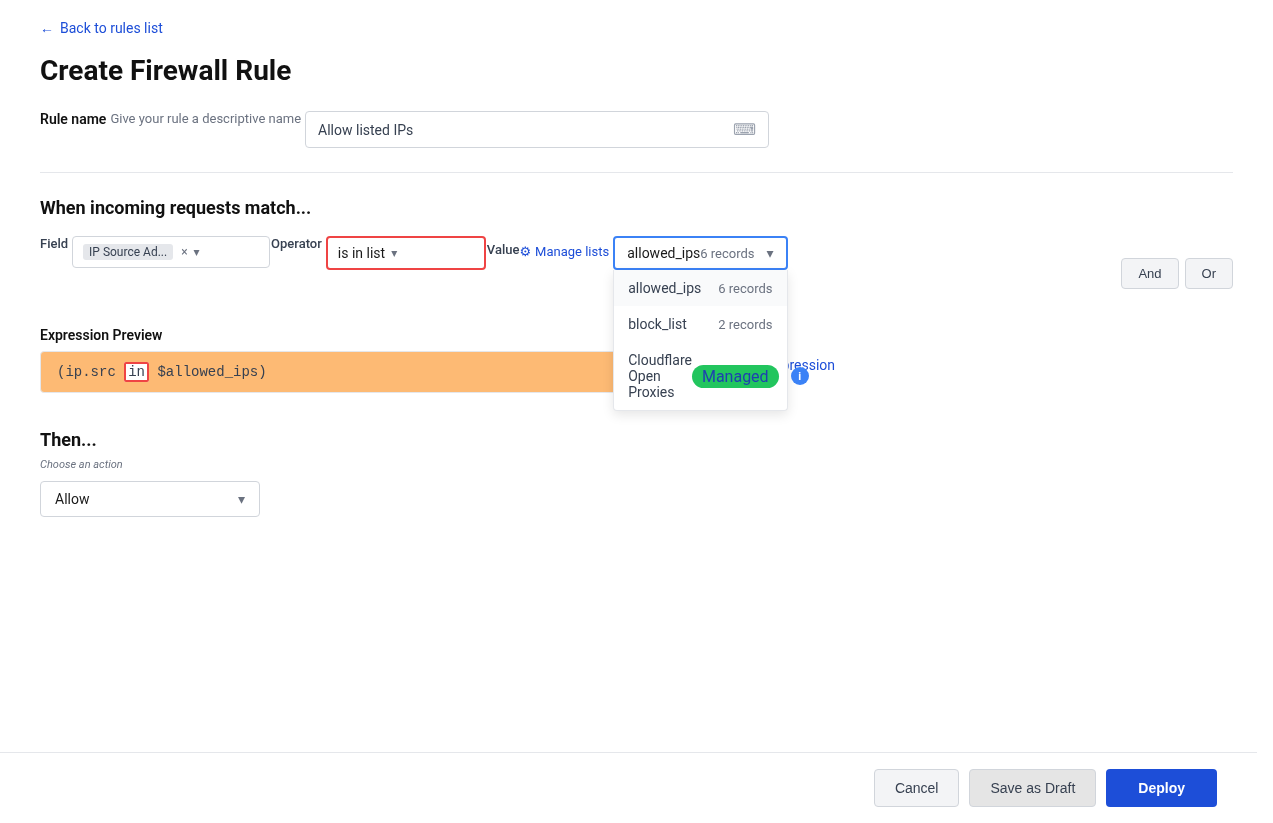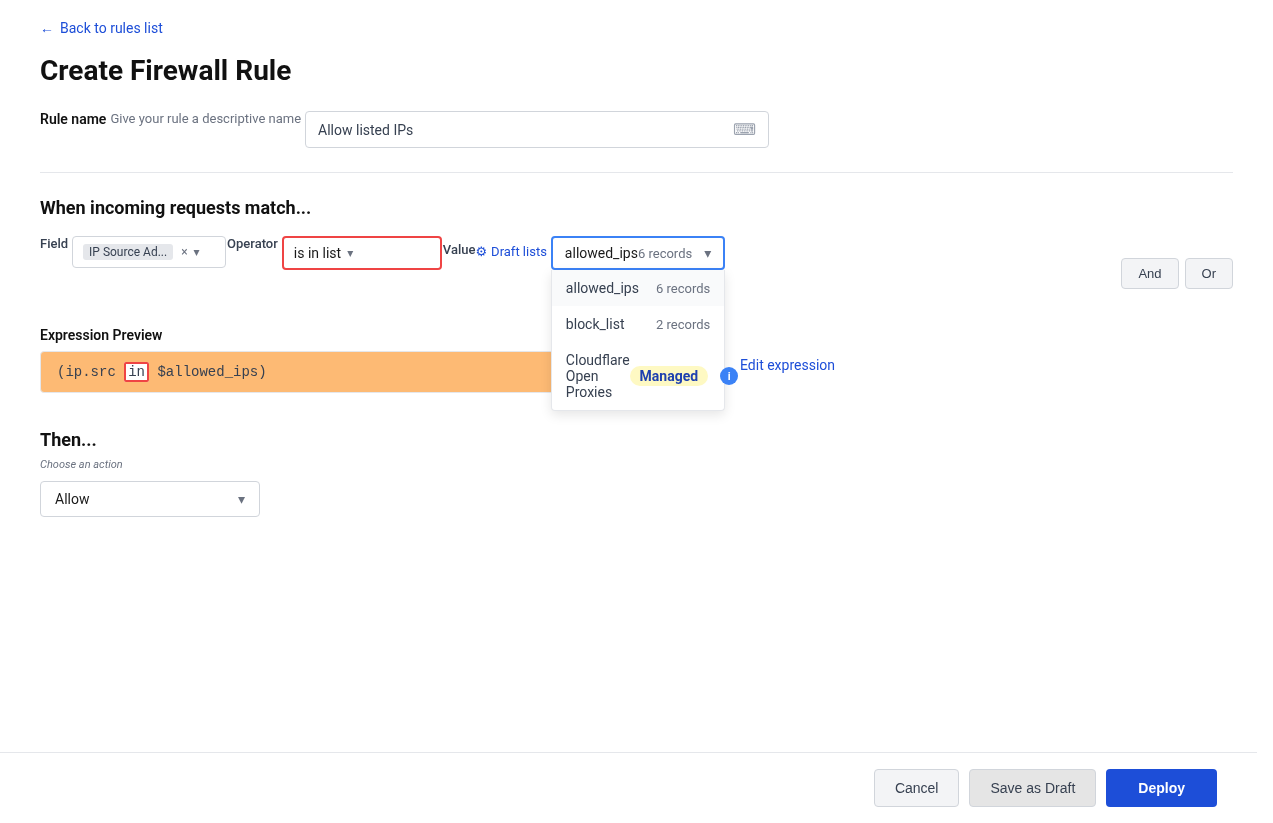--- a/index.html
+++ b/index.html
@@ -191,26 +191,26 @@
       cursor: pointer;
       font-size: 14px;
       color: #374151;
     }
     .dropdown-item.selected { background: #f9fafb; }
     .dropdown-item .records-count {
       color: #6b7280;
       font-size: 13px;
     }
     .managed-badge {
-      background: #fef9c3;
+      background: #22c55e;
       color: #1e40af;
       border-radius: 12px;
       padding: 2px 10px;
-      font-size: 14px;
-      font-weight: 700;
+      font-size: 16px;
+      font-weight: 400;
     }
     .info-icon {
       display: inline-flex;
       align-items: center;
       justify-content: center;
       width: 18px;
       height: 18px;
       background: #3b82f6;
       color: #fff;
       border-radius: 50%;
@@ -375,41 +375,41 @@
   <hr class="divider">
 
   
   <div class="match-title">When incoming requests match...</div>
 
   
   <div class="fields-row">
 
     <div class="field-col">
       <div class="col-label">Field</div>
-      <div class="select-box" style="width:154px;align-items:center;">
+      <div class="select-box" style="width:198px;align-items:center;">
         <span class="tag">IP Source Ad...</span>
         <span class="close-x">×</span>
         <span class="chevron">▾</span>
       </div>
     </div>
 
     <div class="field-col">
       <div class="col-label">Operator</div>
       <div class="select-box operator-box" style="width:160px;">
         <span>is in list</span>
         <span class="chevron">▾</span>
       </div>
     </div>
 
     <div class="field-col value-col">
       <div class="value-header">
         <div class="col-label">Value</div>
         <div class="manage-lists">
           <span>⚙</span>
-          <span>Draft lists</span>
+          <span>Manage lists</span>
         </div>
       </div>
       <div class="value-select-wrapper">
         <div class="value-select">
           <span>allowed_ips</span>
           <div style="display:flex;align-items:center;gap:4px;">
             <span class="records">6 records</span>
             <span style="color:#6b7280;">▾</span>
           </div>
         </div>

